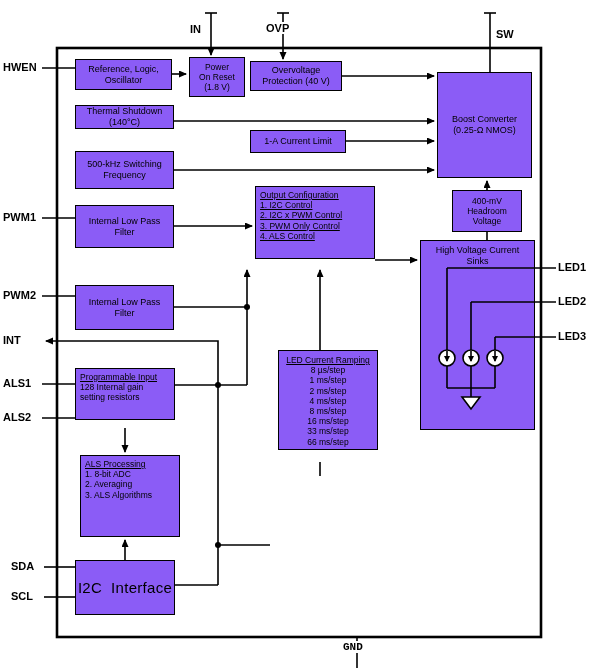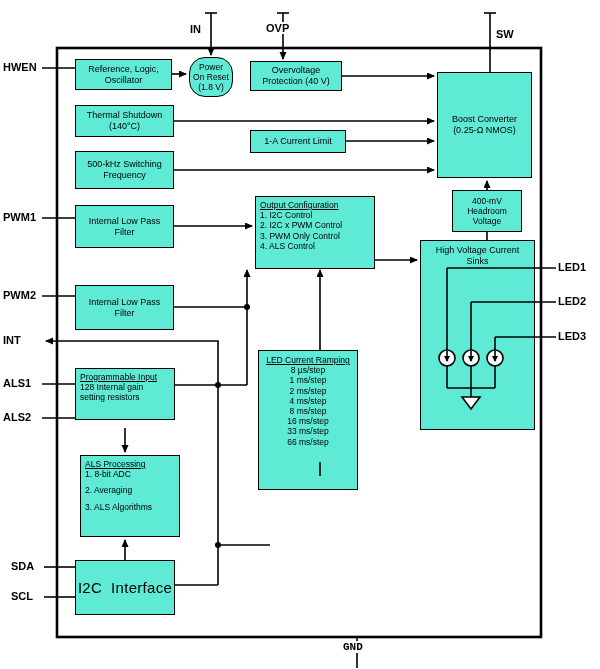--- a/index.html
+++ b/index.html
@@ -2,62 +2,62 @@
 <html><head>
 <meta charset="utf-8">
 <style>
   * { margin:0; padding:0; box-sizing:border-box; }
   html,body { background:#fff; }
   body { font-family:"Liberation Sans","DejaVu Sans",sans-serif; color:#000; }
   .canvas { position:relative; width:600px; height:669px; background:#fff; overflow:hidden; }
 
   .block {
     position:absolute; z-index:1;
-    border:1.5px solid #000; background:#5eead4;
+    border:1.5px solid #000; background:#8b5cf6;
     display:flex; flex-direction:column; align-items:center; justify-content:center;
     font-size:9px; line-height:1.2; text-align:center;
   }
   .block .t { white-space:pre-wrap; }
   .block.small { font-size:8.5px; }
   .block.align-left { align-items:flex-start; justify-content:flex-start; text-align:left; padding:3px 4px; }
   .block.top-center { justify-content:flex-start; padding-top:4px; }
   .u { text-decoration:underline; }
-  .g { margin-top:6px; }
+  .g { margin-top:0; }
   .big { font-size:15px; letter-spacing:0.3px; }
 
   svg.wires { position:absolute; left:0; top:0; z-index:2; pointer-events:none; }
 
   .pin {
     position:absolute; z-index:3;
     font-weight:bold; font-size:11px; background:#fff; padding:0 1px;
     white-space:nowrap;
   }
 </style>
 </head>
 <body>
 
 <div class="canvas">
 
   <div class="block" style="left:75px; top:59px; width:97px; height:31px;">
     <span class="t">Reference, Logic,
 Oscillator</span>
   </div>
 
-  <div class="block small" style="left:189px; top:57px; width:44px; height:40px;border-radius:16px;">
+  <div class="block small" style="left:189px; top:57px; width:56px; height:40px;">
     <span class="t">Power
 On Reset
 (1.8 V)</span>
   </div>
 
   <div class="block" style="left:250px; top:61px; width:92px; height:30px;">
     <span class="t">Overvoltage
 Protection (40 V)</span>
   </div>
 
-  <div class="block" style="left:75px; top:105px; width:99px; height:32px;">
+  <div class="block" style="left:75px; top:105px; width:99px; height:24px;">
     <span class="t">Thermal Shutdown
 (140°C)</span>
   </div>
 
   <div class="block" style="left:250px; top:130px; width:96px; height:23px;">
     <span class="t">1-A Current Limit</span>
   </div>
 
   <div class="block" style="left:75px; top:151px; width:99px; height:38px;">
     <span class="t">500-kHz Switching
@@ -73,21 +73,21 @@
     <span class="t">400-mV
 Headroom
 Voltage</span>
   </div>
 
   <div class="block" style="left:75px; top:205px; width:99px; height:43px;">
     <span class="t">Internal Low Pass
 Filter</span>
   </div>
 
-  <div class="block small align-left" style="left:255px; top:196px; width:120px; height:73px;">
+  <div class="block small align-left" style="left:255px; top:186px; width:120px; height:73px;text-decoration:underline;">
     <div class="t u">Output Configuration</div>
     <div class="t">1. I2C Control</div>
     <div class="t">2. I2C x PWM Control</div>
     <div class="t">3. PWM Only Control</div>
     <div class="t">4. ALS Control</div>
   </div>
 
   <div class="block top-center" style="left:420px; top:240px; width:115px; height:190px;">
     <span class="t">High Voltage Current
 Sinks</span>
@@ -97,21 +97,21 @@
     <span class="t">Internal Low Pass
 Filter</span>
   </div>
 
   <div class="block small align-left" style="left:75px; top:368px; width:100px; height:52px;">
     <div class="t u">Programmable Input</div>
     <div class="t">128 Internal gain
 setting resistors</div>
   </div>
 
-  <div class="block small top-center" style="left:258px; top:350px; width:100px; height:140px;align-items:center;">
+  <div class="block small top-center" style="left:278px; top:350px; width:100px; height:100px;align-items:center;">
     <div class="t u">LED Current Ramping</div>
     <div class="t">8 µs/step</div>
     <div class="t">1 ms/step</div>
     <div class="t">2 ms/step</div>
     <div class="t">4 ms/step</div>
     <div class="t">8 ms/step</div>
     <div class="t">16 ms/step</div>
     <div class="t">33 ms/step</div>
     <div class="t">66 ms/step</div>
   </div>

